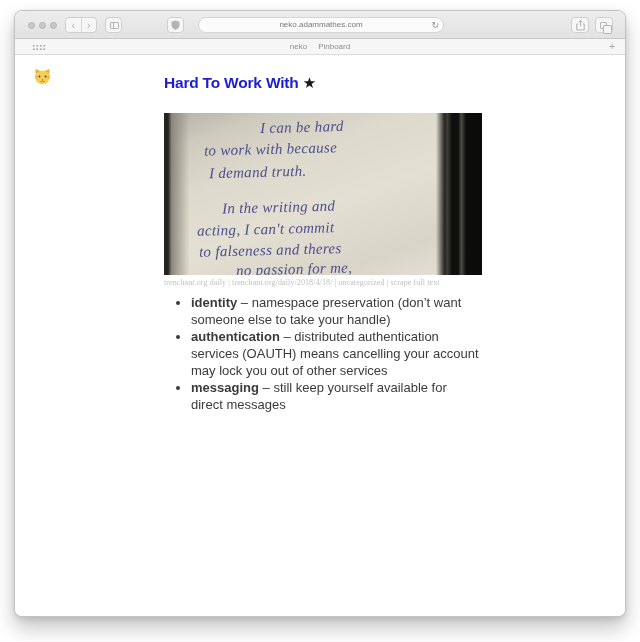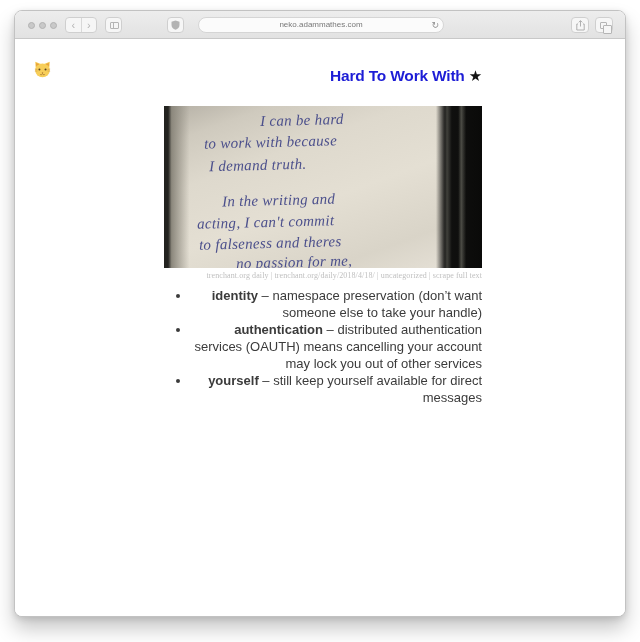--- a/index.html
+++ b/index.html
@@ -52,21 +52,21 @@
   .gridicon {
     position:absolute; left:17px; top:5px; width:14px; height:7px;
     background-image:radial-gradient(circle, #ababab 0.8px, rgba(0,0,0,0) 1px);
     background-size:3.5px 3.5px;
   }
   .favlinks { position:absolute; left:0; right:0; top:0; height:16px; display:flex; justify-content:center; gap:11px; }
   .favlinks span { font-size:8px; color:#8d8d8d; line-height:16px; }
   .newtab { position:absolute; right:10px; top:0; font-size:10px; color:#a8a8a8; line-height:15px; }
 
   
-  .page { position:absolute; left:0; top:45px; width:100%; height:563px; background:#ffffff; overflow:hidden;text-align:right; }
+  .page { position:absolute; left:0; top:52px; width:100%; height:563px; background:#ffffff; overflow:hidden; }
   .cat { position:absolute; left:19px; top:5px; }
   .column { position:absolute; left:149px; top:0; width:318px; }
 
   .h1 {
     font-family:"Liberation Sans", sans-serif; font-weight:bold;
     font-size:15.5px; line-height:25px; color:#1d1dd6; letter-spacing:-0.2px;
   }
   .a1 .h1 { margin-top:7px; }
   .star { color:#151515; font-family:"DejaVu Sans", sans-serif; font-size:15px; }
   .meta {
@@ -144,20 +144,28 @@
           <path d="M4.5 6.5 L4.5 0.8 M2.7 2.4 L4.5 0.6 L6.3 2.4"></path>
         </g>
       </svg>
     </div>
 
     <div class="btn tabsbtn">
       <div class="tabsglyph"></div>
     </div>
   </div>
 
+  <div class="favbar">
+    <div class="gridicon"></div>
+    <div class="favlinks">
+      <span>neko</span>
+      <span>Pinboard</span>
+    </div>
+    <div class="newtab">+</div>
+  </div>
 
   <div class="page">
 
     <div class="cat">
       <svg width="17" height="17" viewBox="0 0 20 20">
         <polygon points="2,8 1.5,1 8,3.5" fill="#f5c64a"></polygon>
         <polygon points="18,8 18.5,1 12,3.5" fill="#f5c64a"></polygon>
         <polygon points="2.6,6.5 2.4,2.4 6.6,4.1" fill="#e8a33c"></polygon>
         <polygon points="17.4,6.5 17.6,2.4 13.4,4.1" fill="#e8a33c"></polygon>
         <ellipse cx="10" cy="11" rx="8.6" ry="8" fill="#f7ce59"></ellipse>
@@ -190,19 +198,19 @@
       </div>
 
       <div class="a2">
         <div class="meta">trenchant.org daily  |  trenchant.org/daily/2018/4/18/  |  uncategorized  |  scrape full text</div>
 
 
 
         <ul class="points">
           <li><span class="term">identity</span><span> – namespace preservation (don’t want someone else to take your handle)</span></li>
           <li><span class="term">authentication</span><span> – distributed authentication services (OAUTH) means cancelling your account may lock you out of other services</span></li>
-          <li><span class="term">yourself</span><span> – still keep yourself available for direct messages</span></li>
+          <li><span class="term">messaging</span><span> – still keep yourself available for direct messages</span></li>
         </ul>
       </div>
 
     </div>
   </div>
 </div>
 
 </body></html>

